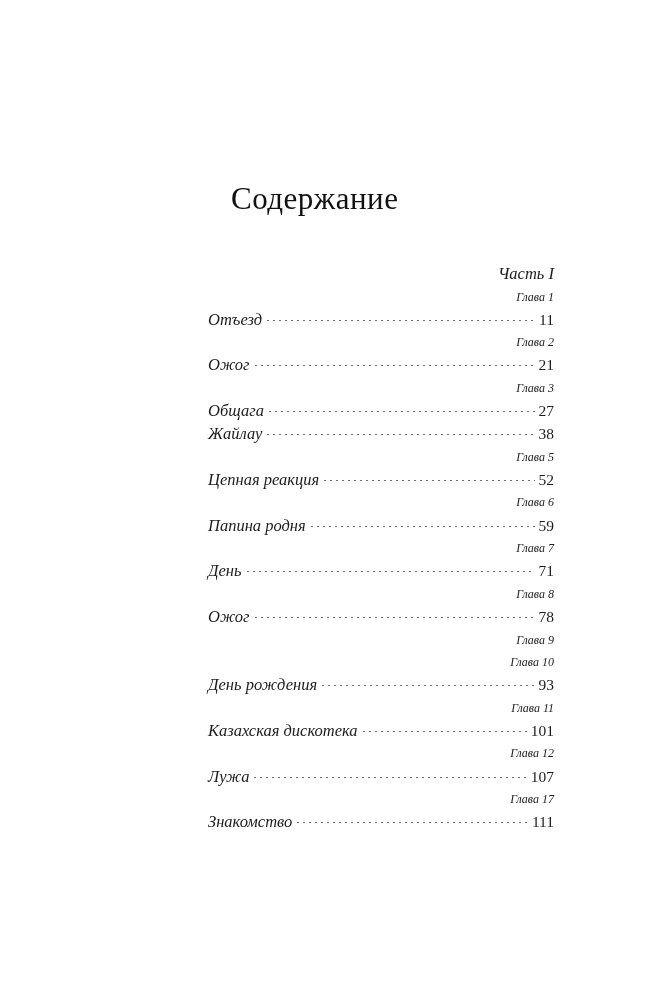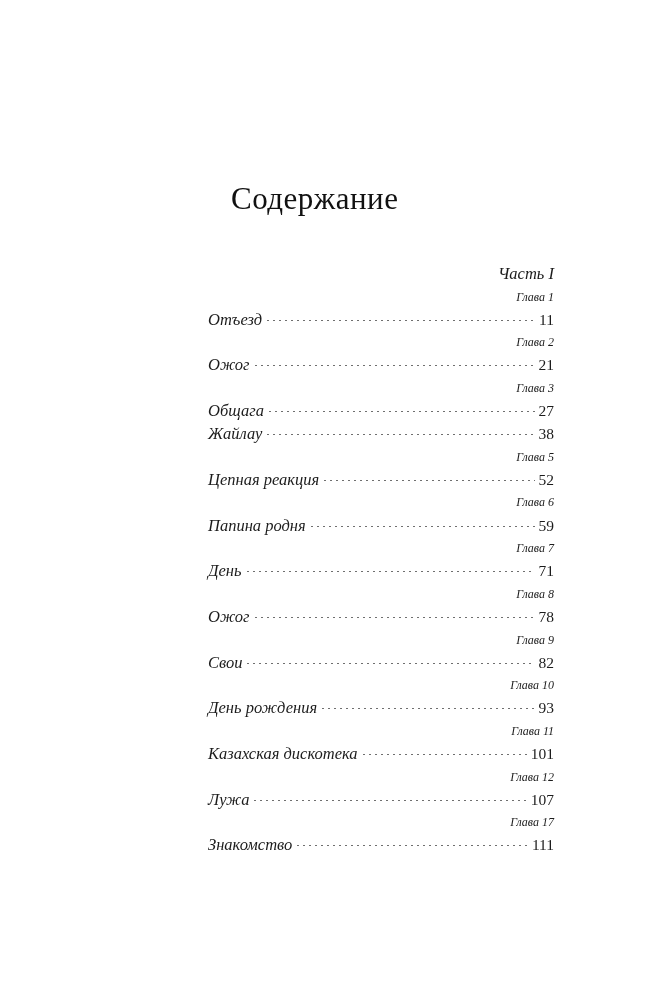--- a/index.html
+++ b/index.html
@@ -156,25 +156,20 @@
     <div class="chapter-line">Глава 8</div>
     <div class="title-line">
       <span class="title-text">Ожог</span>
       <span class="leader"></span>
       <span class="page-num">78</span>
     </div>
   </div>
 
   <div class="entry">
     <div class="chapter-line">Глава 9</div>
-    <div class="title-line">
-      <span class="title-text">Свои</span>
-      <span class="leader"></span>
-      <span class="page-num">82</span>
-    </div>
   </div>
 
   <div class="entry">
     <div class="chapter-line">Глава 10</div>
     <div class="title-line">
       <span class="title-text">День рождения</span>
       <span class="leader"></span>
       <span class="page-num">93</span>
     </div>
   </div>

